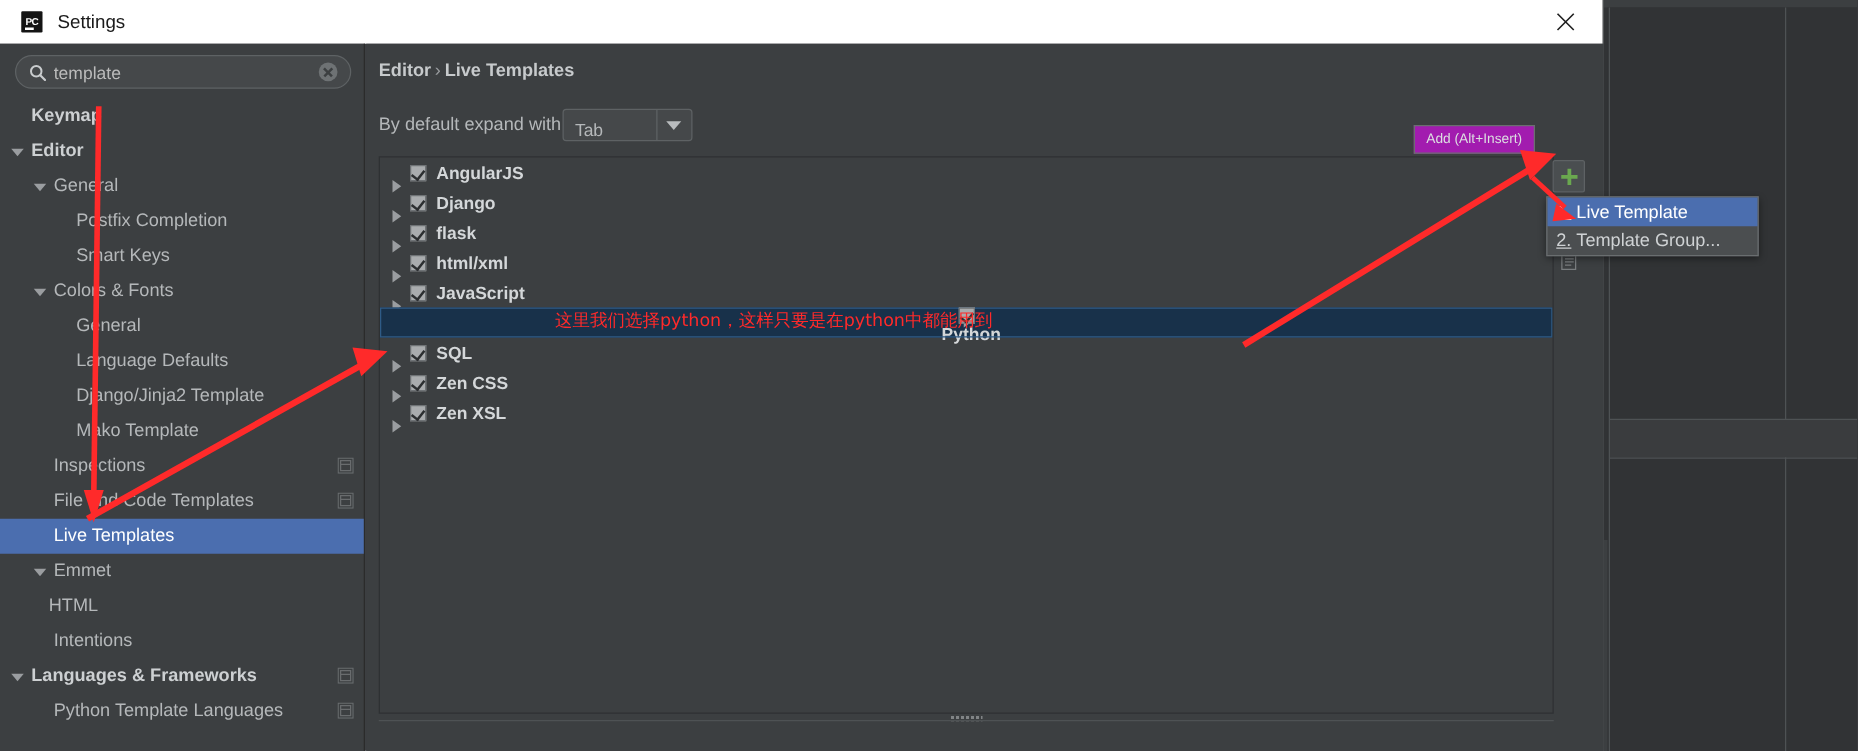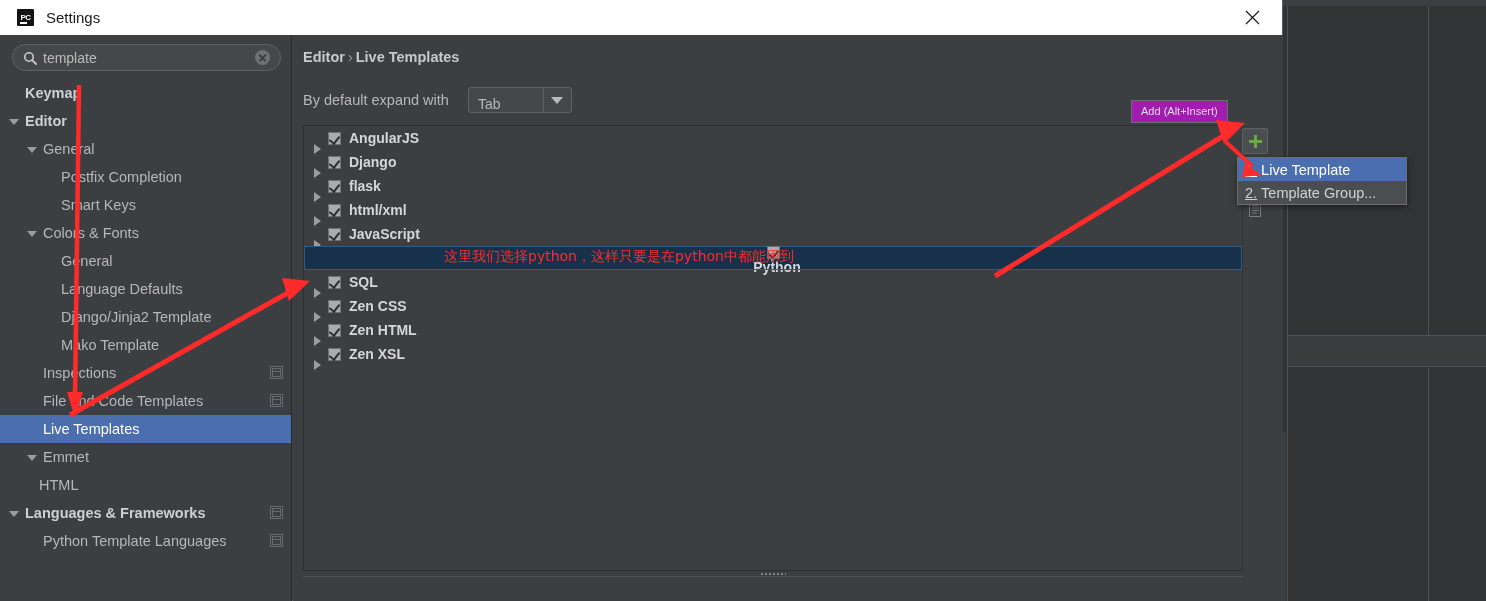--- a/index.html
+++ b/index.html
@@ -113,21 +113,21 @@
     position: absolute; left: 10px; top: 14px;
     color: #c7cacc; font-size: 14.5px; font-weight: bold;
     font-family: "Liberation Sans", sans-serif;
   }
   .breadcrumb .sep { font-weight: normal; color: #9a9da0; margin: 0 3px; }
 
   .expandrow {
     position: absolute; left: 10px; top: 52px; display: flex; align-items: center;
   }
   .expand-label {
-    color: #b5b8ba; font-size: 14.5px; margin-right: 19px;
+    color: #b5b8ba; font-size: 14.5px; margin-right: 1px;
     font-family: "Liberation Sans", sans-serif;
   }
   .combo {
     width: 104px; height: 26px; background: #45484a;
     border: 1px solid #5e6264; border-radius: 3px;
     display: flex; align-items: flex-end; cursor: pointer;
   }
   .combo-val {
     flex: 1; padding-left: 9px; color: #b5b8ba; font-size: 14px;
     font-family: "Liberation Sans", sans-serif;
@@ -344,20 +344,24 @@
             <span>Live Templates</span>
           </div>
           <div class="tree-row" style="padding-left: 26px;">
             <span class="tw open"></span>
             <span>Emmet</span>
           </div>
           <div class="tree-row" style="padding-left: 22px;">
             <span class="tw"></span>
             <span>HTML</span>
           </div>
+          <div class="tree-row" style="padding-left: 26px;">
+            <span class="tw"></span>
+            <span>Intentions</span>
+          </div>
           <div class="tree-row bold" style="padding-left: 8px;">
             <span class="tw open"></span>
             <span>Languages &amp; Frameworks</span>
             <span class="side-ico"><svg width="13" height="13" viewBox="0 0 13 13">
                 <rect x="0.5" y="0.5" width="12" height="12" stroke="#787c7e" fill="none"></rect>
                 <rect x="2.5" y="2.5" width="8" height="8" stroke="#787c7e" fill="none"></rect>
                 <path d="M2.5 5.5h8" stroke="#787c7e"></path>
               </svg></span>
           </div>
           <div class="tree-row" style="padding-left: 26px;">
@@ -425,25 +429,20 @@
             <span class="tname">SQL</span>
           </div>
           <div class="trow">
             <span class="tri"></span>
             <span class="cbox"></span>
             <span class="tname">Zen CSS</span>
           </div>
           <div class="trow">
             <span class="tri"></span>
             <span class="cbox"></span>
-            <span class="tname">Zen HTML</span>
-          </div>
-          <div class="trow">
-            <span class="tri"></span>
-            <span class="cbox"></span>
             <span class="tname">Zen XSL</span>
           </div>
         </div>
 
       <div class="split-line"></div>
       <div class="splitter">
           <div class="dots"></div>
         </div>
     </div>
 

